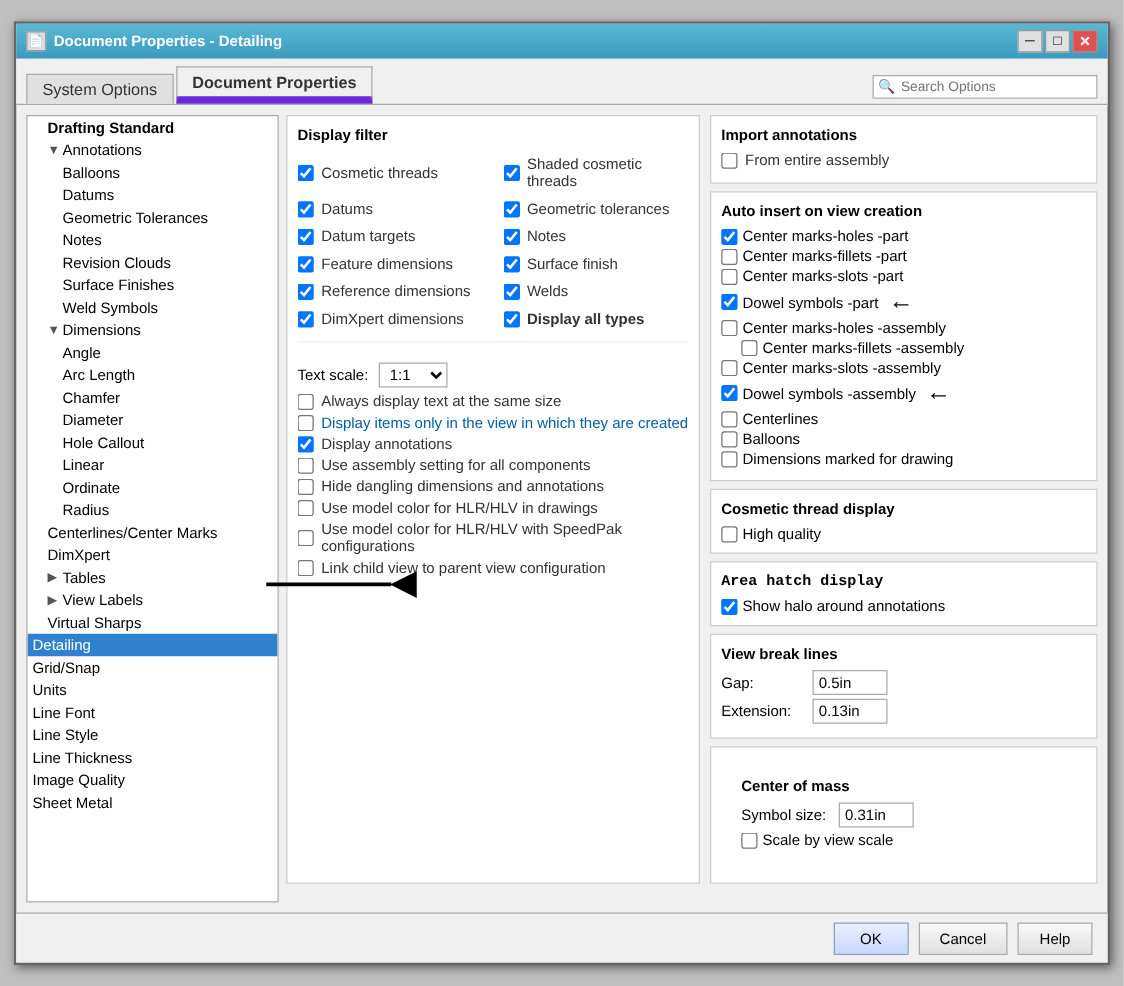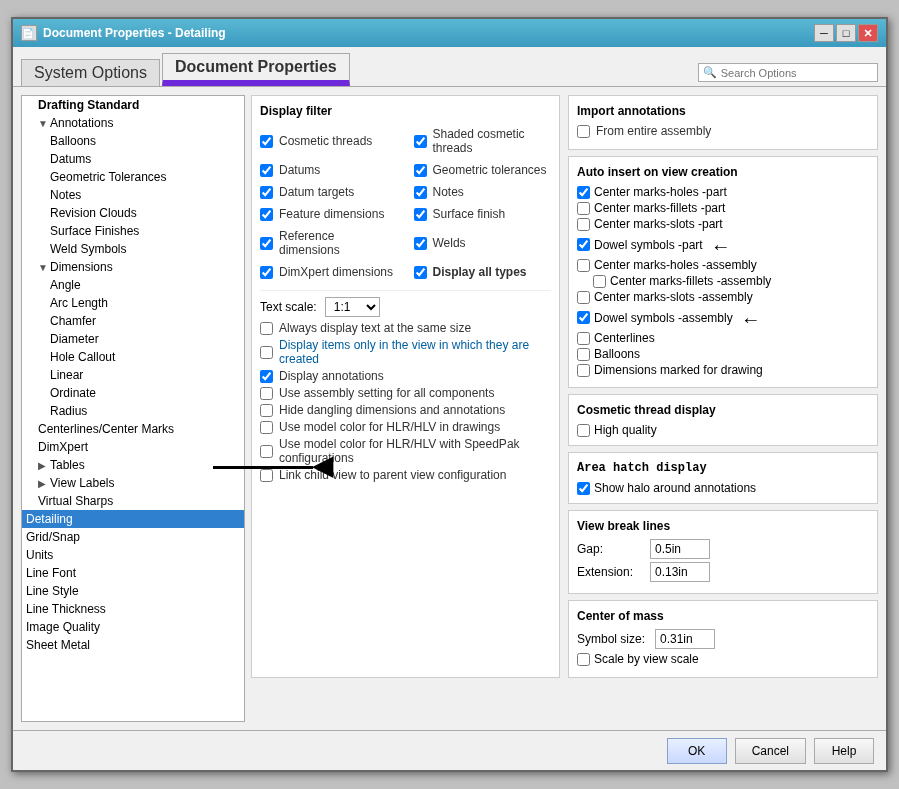--- a/index.html
+++ b/index.html
@@ -6,26 +6,26 @@
     body { background: #c0c0c0; display: flex; justify-content: center; align-items: center; width: 899px; height: 789px; overflow: hidden; }
     
     .window { width: 877px; height: 755px; background: #f0f0f0; border: 2px solid #666; box-shadow: 2px 2px 8px rgba(0,0,0,0.5); display: flex; flex-direction: column; }
     
     .title-bar { background: linear-gradient(to bottom, #5bb8d4, #3a9abf); height: 28px; display: flex; align-items: center; justify-content: space-between; padding: 0 8px; }
     .title-bar-text { color: white; font-weight: bold; font-size: 12px; display: flex; align-items: center; gap: 6px; }
     .title-bar-icon { width: 16px; height: 16px; background: #ddd; border: 1px solid #999; font-size: 10px; display: flex; align-items: center; justify-content: center; }
     .title-controls { display: flex; gap: 2px; }
     .title-btn { width: 20px; height: 18px; background: #e0e0e0; border: 1px solid #999; cursor: pointer; display: flex; align-items: center; justify-content: center; font-size: 11px; font-weight: bold; }
     .title-btn.close { background: #e05050; color: white; }
-    .tab { padding: 4px 12px; background: #e0e0e0; border: 1px solid #aaa; border-bottom: none; cursor: pointer; font-size: 16px; color: #333; }
+    .tab { padding: 4px 12px; background: #e0e0e0; border: 1px solid #aaa; border-bottom: none; cursor: pointer; font-size: 13px; color: #333; }
     .tab.active { background: #f0f0f0; border-bottom: 6px solid #6d28d9; font-weight: bold; z-index: 1; }
     
     .content-area { display: flex; flex: 1; padding: 8px; gap: 6px; overflow: hidden; position: relative; }
     
-    .left-panel { width: 224px; background: white; border: 1px solid #aaa; overflow-y: auto; flex-shrink: 0; }
+    .left-panel { width: 202px; background: white; border: 1px solid #aaa; overflow-y: auto; flex-shrink: 0; }
     
     .tree-item { padding: 2px 4px; cursor: pointer; white-space: nowrap; }
     .tree-item.selected { background: #3080d0; color: white; }
     .tree-item.bold { font-weight: bold; }
     .tree-section { padding: 2px 4px; display: flex; align-items: center; gap: 2px; cursor: pointer; }
     .indent1 { padding-left: 16px; }
     .indent2 { padding-left: 28px; }
     .expand-icon { font-size: 10px; color: #555; width: 10px; }
     
     .option-row { display: flex; align-items: center; gap: 6px; margin: 3px 0; }
@@ -168,21 +168,21 @@
             <div class="option-row">
               <input type="checkbox" checked="" style="">
               <label>DimXpert dimensions</label>
             </div>
             <div class="option-row">
               <input type="checkbox" checked="" style="">
               <label style="font-weight: bold;">Display all types</label>
             </div>
           </div>
 
-          <div style="display: flex; align-items: center; gap: 8px; margin-bottom: 4px; border-top: 1px solid #eee; padding-top: 6px;">
+          <div style="display: flex; align-items: center; gap: 8px; margin-bottom: 4px; border-top: 1px solid #eee; padding-top: 16px;">
             <label>Text scale:</label>
             <select style="border: 1px solid #aaa; background: white; padding: 1px 4px; width: 55px; height: 20px;">
               <option>1:1</option>
             </select>
           </div>
 
           <div class="option-row">
             <input type="checkbox" style="">
             <label>Always display text at the same size</label>
           </div>
@@ -298,21 +298,21 @@
             <div style="display: flex; align-items: center; gap: 8px; margin: 3px 0;">
               <label style="width: 65px;">Gap:</label>
               <input type="text" style="border: 1px solid rgb(170, 170, 170); background: white; padding: 2px 4px; width: 60px; height: 20px;" value="0.5in">
             </div>
             <div style="display: flex; align-items: center; gap: 8px; margin: 3px 0;">
               <label style="width: 65px;">Extension:</label>
               <input type="text" style="border: 1px solid rgb(170, 170, 170); background: white; padding: 2px 4px; width: 60px; height: 20px;" value="0.13in">
             </div>
           </div>
 
-          <div style="border: 1px solid #ccc; padding: 8px; background: white;">
+          <div style="border: 1px solid #ccc; padding: 24px; background: white;">
             <div style="font-weight: bold; margin-bottom: 6px;">Center of mass</div>
             <div style="display: flex; align-items: center; gap: 8px; margin: 3px 0;">
               <label style="width: 70px;">Symbol size:</label>
               <input type="text" style="border: 1px solid rgb(170, 170, 170); background: white; padding: 2px 4px; width: 60px; height: 20px;" value="0.31in">
             </div>
             <div style="display: flex; align-items: center; gap: 4px; margin: 3px 0;">
               <input type="checkbox" style="">
               <label>Scale by view scale</label>
             </div>
           </div>

